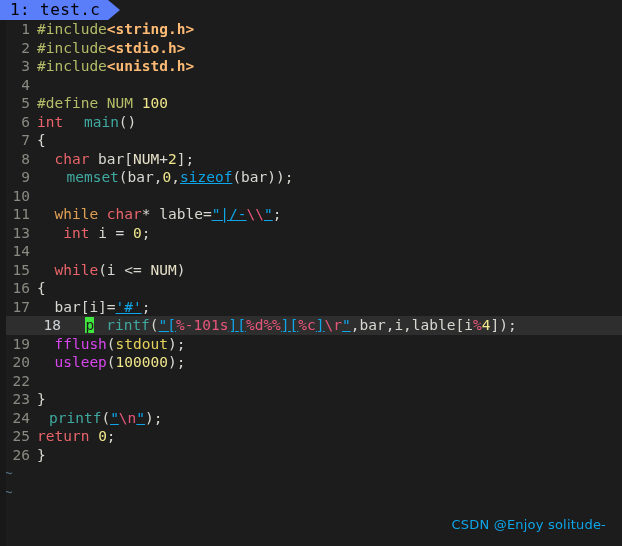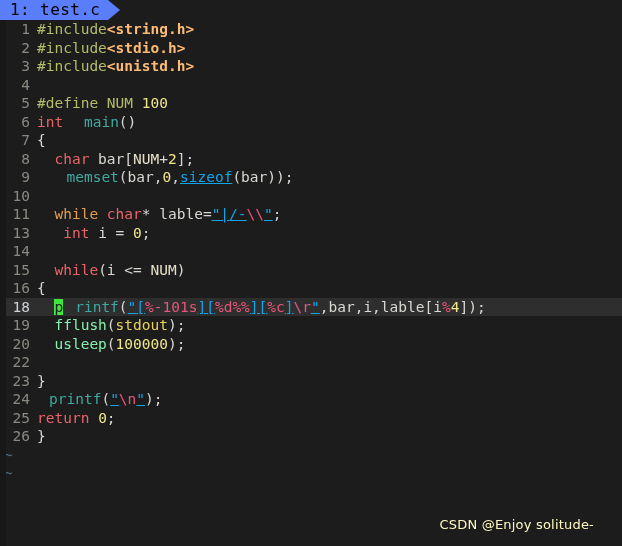--- a/index.html
+++ b/index.html
@@ -71,34 +71,35 @@
     width: 30px;
     min-width: 30px;
     text-align: right;
     color: #8a8a82;
     padding-right: 7px;
     font-size: 14.5px;
     user-select: none;
   }
   .line.current .lnum {
     color: #cfd2d6;
+    padding-left: 31px;
   }
   .code {
     flex: 1;
     color: #d8d8d2;
     white-space: pre;
   }
 
   
   .t-pre    { color: #b5bd68; margin-top: 16px; }  
   .t-inc    { color: #fdba74; font-weight: bold; }  
   .t-type   { color: #e8646a; }  
   .t-kw     { color: #e8646a; }  
   .t-fn     { color: #3fa9a0; margin-left: 12px; }  
-  .t-func2  { color: #86efac; }  
+  .t-func2  { color: #d946ef; }  
   .t-num    { color: #f0e68c; }  
   .t-str    { color: #0ea5e9; text-decoration: underline; }  
   .t-esc    { color: #e8567b; }  
   .t-plain  { color: #d8d8d2; }
   .t-macro  { color: #e6e0c8; margin-top: 16px; }
   .t-const  { color: #e09e52; }  
   .t-stdout { color: #e6d35c; }
 
   
   .cursor {
@@ -113,23 +114,23 @@
     line-height: 18.5px;
     height: 18.5px;
     padding-left: 4px;
     white-space: pre;
     font-family: "DejaVu Sans Mono", "Liberation Mono", monospace;
   }
 
   
   #watermark {
     position: absolute;
-    right: 28px;
+    right: 16px;
     bottom: 14px;
-    color: #fef9c3;
+    color: #0ea5e9;
     font-size: 13px;
     font-family: "DejaVu Sans", "Liberation Sans", sans-serif;
     letter-spacing: 0.2px;
   }
 </style>
 </head>
 <body>
 
 <div id="tabline">
   <div class="tab">1: test.c</div>
@@ -208,20 +209,24 @@
   <div class="line">
     <span class="lnum">15</span>
     <span class="code"><span class="t-plain">  </span><span class="t-kw">while</span><span class="t-plain">(i &lt;= </span><span class="t-macro">NUM</span><span class="t-plain">)</span></span>
   </div>
 
   <div class="line">
     <span class="lnum">16</span>
     <span class="code"><span class="t-plain">{</span></span>
   </div>
 
+  <div class="line">
+    <span class="lnum">17</span>
+    <span class="code"><span class="t-plain">  bar[i]=</span><span class="t-str">'#'</span><span class="t-plain">;</span></span>
+  </div>
 
   <div class="line current">
     <span class="lnum">18</span>
     <span class="code"><span class="t-plain">  </span><span class="cursor">p</span><span class="t-fn">rintf</span><span class="t-plain">(</span><span class="t-str">"[</span><span class="t-esc">%-101s</span><span class="t-str">][</span><span class="t-esc">%d</span><span class="t-esc">%%</span><span class="t-str">][</span><span class="t-esc">%c</span><span class="t-str">]</span><span class="t-esc">\r</span><span class="t-str">"</span><span class="t-plain">,bar,i,lable[i</span><span class="t-esc">%</span><span class="t-num">4</span><span class="t-plain">]);</span></span>
   </div>
 
   <div class="line">
     <span class="lnum">19</span>
     <span class="code"><span class="t-plain">  </span><span class="t-func2">fflush</span><span class="t-plain">(</span><span class="t-stdout">stdout</span><span class="t-plain">);</span></span>
   </div>

